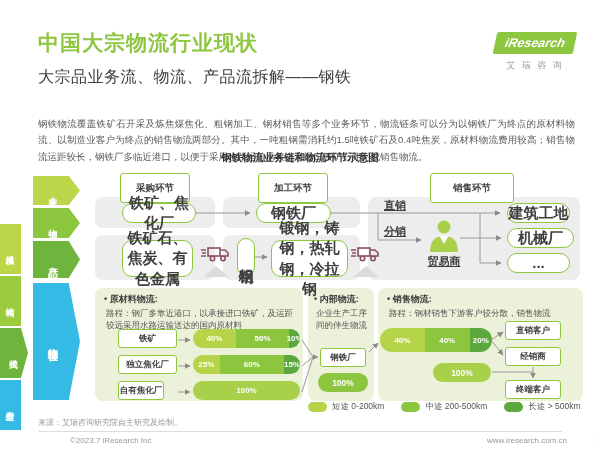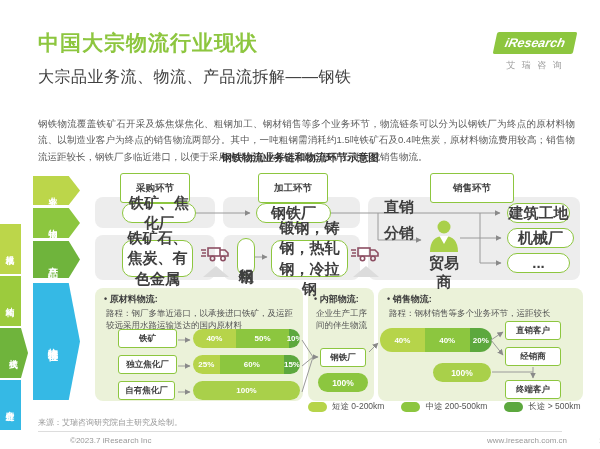--- a/index.html
+++ b/index.html
@@ -26,21 +26,21 @@
     color:#fff; font-weight:bold; font-size:10px; writing-mode:vertical-rl; text-orientation:upright;
     clip-path:polygon(0 0,76% 0,100% 50%,76% 100%,0 100%); letter-spacing:1px; padding-right:8px; }
   
   .gcell { position:absolute; background:var(--panel-gray,#ededed); border-radius:8px; z-index:1; }
   .stage { position:absolute; height:30px; background:#fff; border:1.5px solid var(--brand,#8dc63f); border-radius:3px;
     display:flex; align-items:center; justify-content:center; font-size:9.5px; font-weight:bold; z-index:3; }
   .wbox { position:absolute; background:#fff; border:1.5px solid var(--brand,#8dc63f); border-radius:10px;
     display:flex; align-items:center; justify-content:center; font-size:15px; font-weight:bold; color:#3f3f3f;
     text-align:center; z-index:3; line-height:1.35; }
   .vtext { writing-mode:vertical-rl; text-orientation:upright; }
-  .flow-label { position:absolute; font-size:15px; font-weight:bold; color:#3f3f3f; z-index:3; }
+  .flow-label { position:absolute; font-size:11px; font-weight:bold; color:#3f3f3f; z-index:3;text-decoration:underline; }
   .connectors { position:absolute; left:0; top:0; width:600px; height:449px; z-index:2; pointer-events:none; }
   .icon-wrap { position:absolute; z-index:3; }
   
   .lpanel { position:absolute; top:288px; height:113px; background:var(--panel-green,#ebf2d9); border-radius:8px; z-index:1; }
   .lp-head { position:absolute; font-size:9px; font-weight:bold; color:#3d3d3d; }
   .lp-text { position:absolute; font-size:8.5px; color:#555; line-height:12px; }
   .mini-box { position:absolute; background:#fff; border:1.2px solid var(--brand,#8dc63f); border-radius:3px;
     display:flex; align-items:center; justify-content:center; font-size:8.5px; font-weight:bold; z-index:3; }
   .bar { position:absolute; height:19px; border-radius:10px; overflow:hidden; display:flex; z-index:3; }
   .bar.tall { height:24px; border-radius:12px; }
@@ -146,36 +146,36 @@
       <div class="seg w40 c-light">40%</div>
       <div class="seg w50 c-mid">50%</div>
       <div class="seg w10 c-dark">10%</div>
     </div>
     <div class="mini-box" style="left:23px;top:67px;width:59px;height:19px">独立焦化厂</div>
     <div class="bar" style="left:98px;top:67px;width:107px">
       <div class="seg w25 c-light">25%</div>
       <div class="seg w60 c-mid">60%</div>
       <div class="seg w15 c-dark">15%</div>
     </div>
-    <div class="mini-box" style="left:23px;top:93px;width:57px;height:19px">自有焦化厂</div>
+    <div class="mini-box" style="left:23px;top:93px;width:46px;height:19px">自有焦化厂</div>
     <div class="bar" style="left:98px;top:93px;width:107px">
       <div class="seg w100 c-pill">100%</div>
     </div>
   </div>
 
   <div class="lpanel" style="left:308px;width:66px">
     <div class="lp-head" style="left:6px;top:5px">• 内部物流:</div>
     <div class="lp-text" style="left:8px;top:19px;width:52px">企业生产工序间的伴生物流</div>
     <div class="mini-box" style="left:12px;top:60px;width:46px;height:19px">钢铁厂</div>
     <div class="pill c-mid" style="left:10px;top:85px;width:50px">100%</div>
   </div>
 
   <div class="lpanel" style="left:378px;width:205px">
     <div class="lp-head" style="left:9px;top:5px">• 销售物流:</div>
-    <div class="lp-text" style="left:11px;top:19px;width:190px">路程：钢材销售等多个业务环节，运距较长</div>
+    <div class="lp-text" style="left:11px;top:19px;width:190px">路程：钢材销售下游客户较分散，销售物流</div>
     <div class="bar tall" style="left:2px;top:40px;width:112px">
       <div class="seg w40 c-light">40%</div>
       <div class="seg w40 c-mid">40%</div>
       <div class="seg w20 c-dark">20%</div>
     </div>
     <div class="pill c-pill" style="left:55px;top:75px;width:58px">100%</div>
     <div class="mini-box" style="left:127px;top:33px;width:56px;height:19px">直销客户</div>
     <div class="mini-box" style="left:127px;top:59px;width:56px;height:19px">经销商</div>
     <div class="mini-box" style="left:127px;top:92px;width:56px;height:19px">终端客户</div>
   </div>

